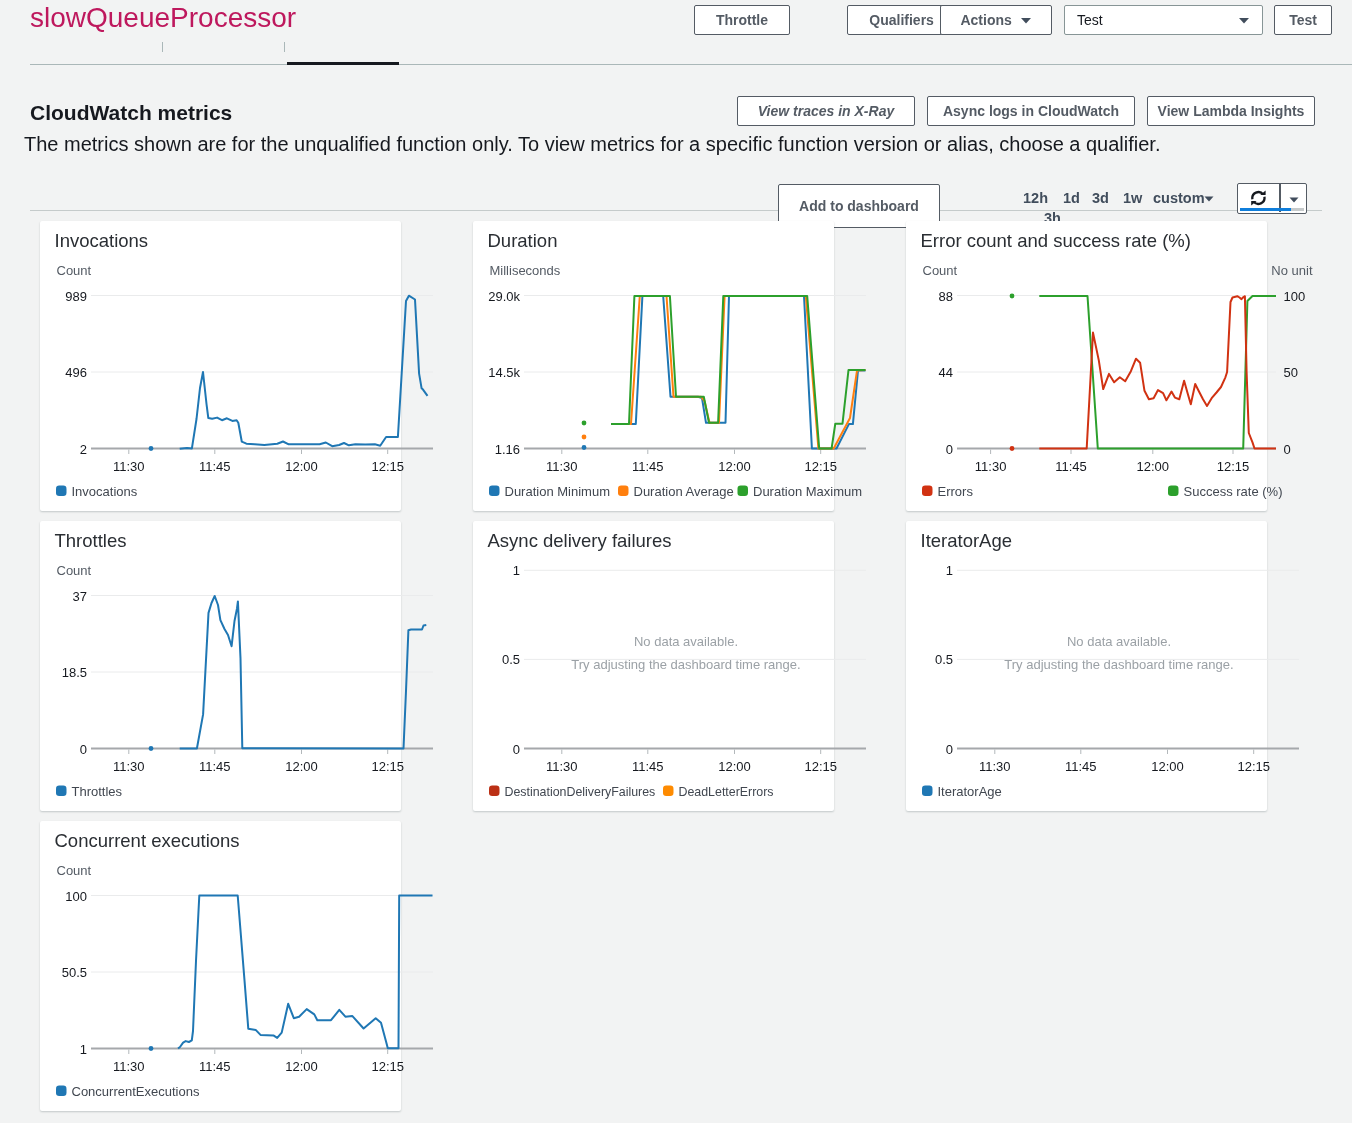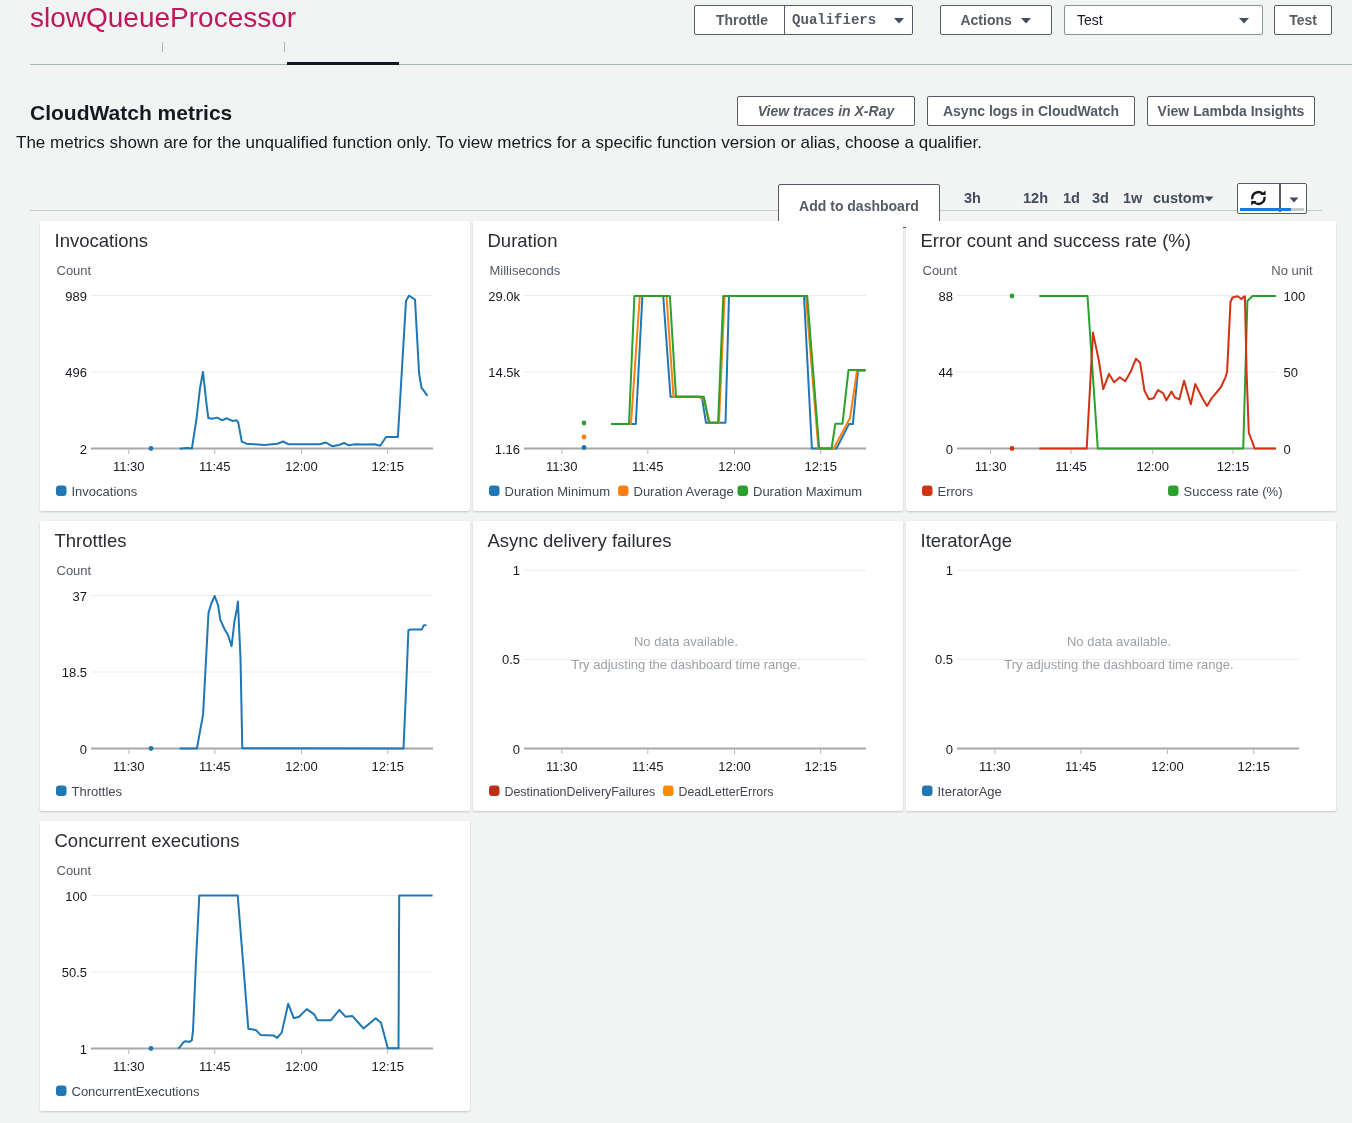--- a/index.html
+++ b/index.html
@@ -1,54 +1,54 @@
 <!DOCTYPE html>
 <html><head><meta charset="utf-8"><style>
 * { box-sizing: border-box; }
 body { margin:0; width:1352px; height:1123px; background:#f2f3f3;
   font-family:"Liberation Sans",sans-serif; color:#16191f; position:relative; overflow:hidden; }
 .abs { position:absolute; }
 .btn { position:absolute; height:30px; background:#fff; border:1px solid #545b64; border-radius:2px;
   font-weight:bold; font-size:14px; color:#545b64; display:flex; align-items:center; justify-content:center; }
-.card { background:#fff; width:430px; height:290px; border-radius:2px;
+.card { background:#fff; width:361px; height:290px; border-radius:2px;
   box-shadow:0 1px 2px 0 rgba(0,28,36,.2); }
 .grid { position:absolute; left:40px; top:221px; display:grid;
   grid-template-columns:423px 423px 423px; grid-auto-rows:290px; gap:10px 10px; }
 svg text { font-family:"Liberation Sans",sans-serif; }
 .abs > svg { display:block; }
 </style></head>
 <body>
 <div class="abs" style="left:30px;top:2px;font-size:28px;color:#be185d;">slowQueueProcessor</div>
 <div class="btn" style="left:694px;top:5px;width:96px;">Throttle</div>
-<div class="btn" style="left:784px;top:5px;width:129px;font-family:Liberation Mono, monospace;">Qualifiers&nbsp;&nbsp;<svg width="12" height="7" viewBox="0 0 12 7">
+<div class="btn" style="left:847px;top:5px;width:129px;">Qualifiers&nbsp;&nbsp;<svg width="12" height="7" viewBox="0 0 12 7">
       <polygon points="1,1 11,1 6,6.5" fill="#414d5c"></polygon>
     </svg></div>
 <div class="btn" style="left:940px;top:5px;width:112px;">Actions&nbsp;&nbsp;<svg width="12" height="7" viewBox="0 0 12 7">
       <polygon points="1,1 11,1 6,6.5" fill="#414d5c"></polygon>
     </svg></div>
 <div class="abs" style="left:1064px;top:5px;width:199px;height:30px;background:#fff;border:1px solid #879596;border-radius:2px;display:flex;align-items:center;justify-content:space-between;padding:0 12px;font-size:14px;">Test <svg width="12" height="7" viewBox="0 0 12 7">
       <polygon points="1,1 11,1 6,6.5" fill="#414d5c"></polygon>
     </svg></div>
 <div class="btn" style="left:1274px;top:5px;width:58px;">Test</div>
 <div class="abs" style="left:162px;top:42px;width:1px;height:10px;background:#aab7b8;"></div>
 <div class="abs" style="left:284px;top:42px;width:1px;height:10px;background:#aab7b8;"></div>
 <div class="abs" style="left:30px;top:64px;width:1322px;height:1px;background:#aab7b8;"></div>
 <div class="abs" style="left:287px;top:62px;width:112px;height:3px;background:#16191f;"></div>
 
 <div class="abs" style="left:30px;top:101px;font-size:21px;font-weight:bold;">CloudWatch metrics</div>
-<div class="abs" style="left:16px;top:133px;font-size:17px;">The metrics shown are for the unqualified function only. To view metrics for a specific function version or alias, choose a qualifier.</div>
+<div class="abs" style="left:24px;top:133px;font-size:20px;">The metrics shown are for the unqualified function only. To view metrics for a specific function version or alias, choose a qualifier.</div>
 <div class="btn" style="left:737px;top:96px;width:178px;font-style:italic;">View traces in X-Ray</div>
 <div class="btn" style="left:927px;top:96px;width:208px;">Async logs in CloudWatch</div>
 <div class="btn" style="left:1147px;top:96px;width:168px;">View Lambda Insights</div>
 
 <div class="abs" style="left:30px;top:210px;width:1292px;height:1px;background:#c5cbcb;"></div>
 <div class="btn" style="left:778px;top:184px;width:162px;height:44px;">Add to dashboard</div>
 <div class="abs" style="top:190px;font-size:14.5px;font-weight:bold;color:#414d5c;left:0;width:1352px;height:18px;">
 <span class="abs" style="left:963px;color:#737373;margin-top:32px;">1h</span>
-<span class="abs" style="left:964px;">3h</span>
+<span class="abs" style="left:1044px;margin-top:20px;">3h</span>
 <span class="abs" style="left:1023px;">12h</span>
 <span class="abs" style="left:1063px;">1d</span>
 <span class="abs" style="left:1092px;">3d</span>
 <span class="abs" style="left:1123px;">1w</span>
 <span class="abs" style="left:1153px;">custom</span>
 <span class="abs" style="left:1204px;top:6px;">
       <svg width="10" height="6" viewBox="0 0 10 6">
         <polygon points="0.5,0.5 9.5,0.5 5,5.5" fill="#414d5c"></polygon>
       </svg>
     </span>

